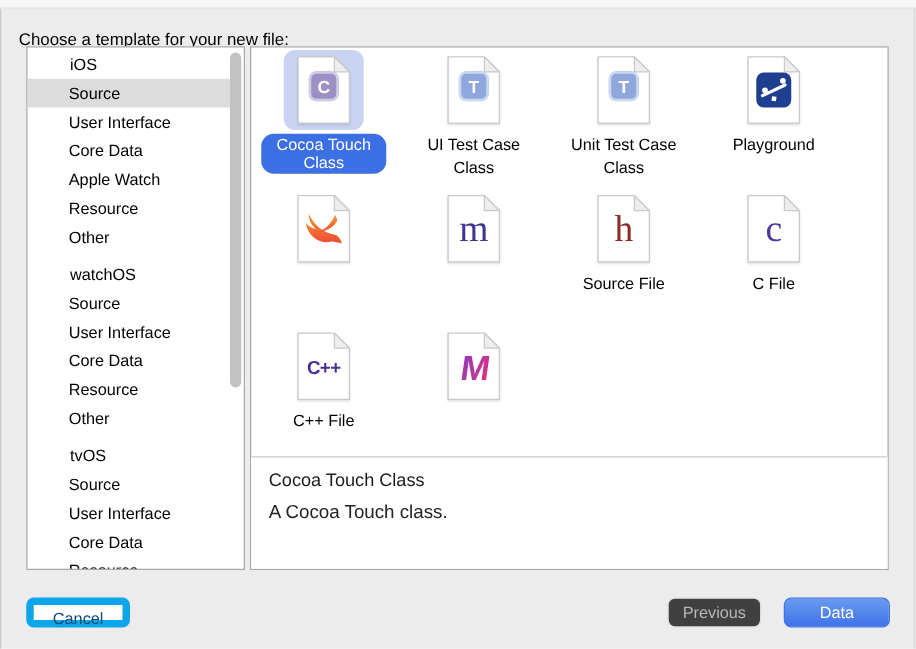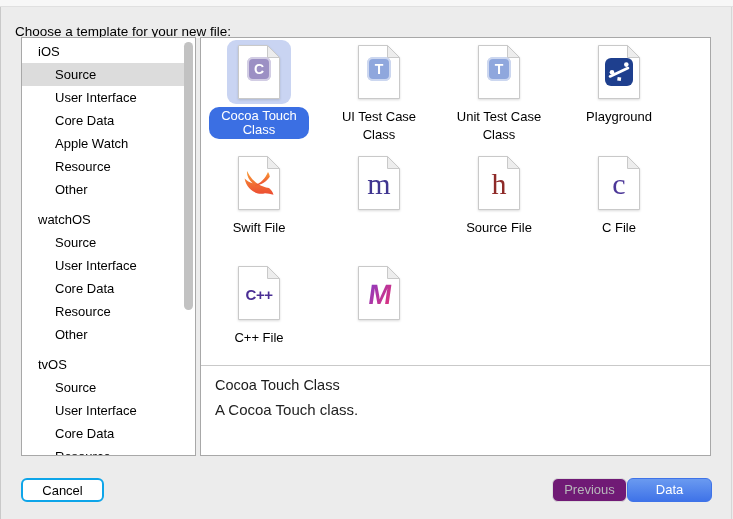--- a/index.html
+++ b/index.html
@@ -15,21 +15,21 @@
   .win-edge-l { position:absolute; top:7px; left:0; bottom:0; width:1px; background:#c9c9c9; }
   .win-edge-r { position:absolute; top:7px; right:1px; bottom:0; width:1px; background:#d6d6d6; }
 
   .dlg-title { position:absolute; left:15px; top:24px; font-size:13.5px; color:#000; }
 
   
   .sidebar { position:absolute; left:21px; top:37px; width:175px; height:419px;
              background:#fff; border:1px solid #a8a8a8; overflow:hidden; }
   .srow { height:23px; line-height:23px; font-size:13px; color:#000;
           padding-left:33px; margin-right:10px; white-space:nowrap; }
-  .srow.group { padding-left:16px; }
+  .srow.group { padding-left:34px; }
   .srow.first { margin-top:2px; }
   .srow.gap   { margin-top:7px; }
   .sb-track { position:absolute; top:2px; right:1px; width:11px; bottom:2px; }
   .sb-thumb { position:absolute; top:2px; right:1px; width:9px; height:268px;
               border-radius:5px; background:#c2c2c2; }
 
   
   .tpanel { position:absolute; left:200px; top:37px; width:511px; height:419px;
             background:#fff; border:1px solid #a8a8a8; }
   .cell { position:absolute; width:114px; text-align:center; }
@@ -56,22 +56,22 @@
 
   
   .detail { position:absolute; left:0; right:0; top:327px; bottom:0;
             border-top:1px solid #c9c9c9; background:#fff; }
   .detail-title { position:absolute; left:14px; top:11px; font-size:14.5px; color:#1b1b1b; }
   .detail-desc  { position:absolute; left:14px; top:35px; font-size:15px;  color:#222; }
 
   
   .btn { position:absolute; top:478px; height:24px; border-radius:6px;
          font-size:13px; text-align:center; line-height:22px; }
-  .btn-cancel  { left:21px;  width:83px; background:#fff;    border:2px solid #0ea5e9; color:#000000; }
-  .btn-prev    { left:552px; width:75px; background:#701a75; border:1px solid #dcdcdc; color:#b7b7ba; }
+  .btn-cancel  { left:21px;  width:83px; background:#fff;    border:6px solid #0ea5e9; color:#0c4a6e; }
+  .btn-prev    { left:534px; width:75px; background:#404040; border:1px solid #dcdcdc; color:#b7b7ba; }
   .btn-next    { left:627px; width:85px; background:linear-gradient(180deg,#6a9af0,#3f73e8);
                  border:1px solid #3f73e8; color:#fff; }
 </style>
 </head>
 <body>
 
 <svg width="0" height="0" style="position:absolute">
   <defs>
     <linearGradient id="metalGrad" x1="0" y1="0" x2="1" y2="0.55">
       <stop offset="0" stop-color="#8a3ac2"></stop>
@@ -187,21 +187,20 @@
         <svg class="page" viewBox="0 0 44 56">
           <path d="M1.5 1.5 H30.5 L42.5 13.5 V54.5 H1.5 Z" fill="#ffffff" stroke="#c9c9c9"></path>
           <path d="M30.5 1.5 L42.5 13.5 H30.5 Z" fill="#ededed" stroke="#c9c9c9" stroke-linejoin="round"></path>
         </svg>
         <svg class="glyph-svg" viewBox="0 0 44 56">
           <path d="M10 16 C14 25 22 31.5 32 33 C34.2 34.8 35.8 37 36.5 39.8 C33.5 38.8 30.8 38.4 28 38.2 C26 38.8 23.4 39 20.8 38.4 C14 36.8 9 31 7.6 23.6 C9.8 25.8 12.6 27.6 15.6 28.2 C11.8 24.8 9.6 20.2 10 16 Z" fill="url(#swiftGrad)"></path>
           <path d="M31 17 C28.4 23.4 23.6 28.2 17.6 30.6 C23.8 30.2 29.4 27 32.8 21.8 C32.6 20 32 18.4 31 17 Z" fill="url(#swiftGrad)"></path>
         </svg>
       </div>
     </div>
-    <div class="label-wrap"><span class="label">Swift File</span></div>
   </div>
 
   <div class="cell" style="left:121px;top:113px">
     <div class="iconbox">
       <div class="doc">
         <svg class="page" viewBox="0 0 44 56">
           <path d="M1.5 1.5 H30.5 L42.5 13.5 V54.5 H1.5 Z" fill="#ffffff" stroke="#c9c9c9"></path>
           <path d="M30.5 1.5 L42.5 13.5 H30.5 Z" fill="#ededed" stroke="#c9c9c9" stroke-linejoin="round"></path>
         </svg>
         <div class="serif-letter" style="color:#3f3590">

